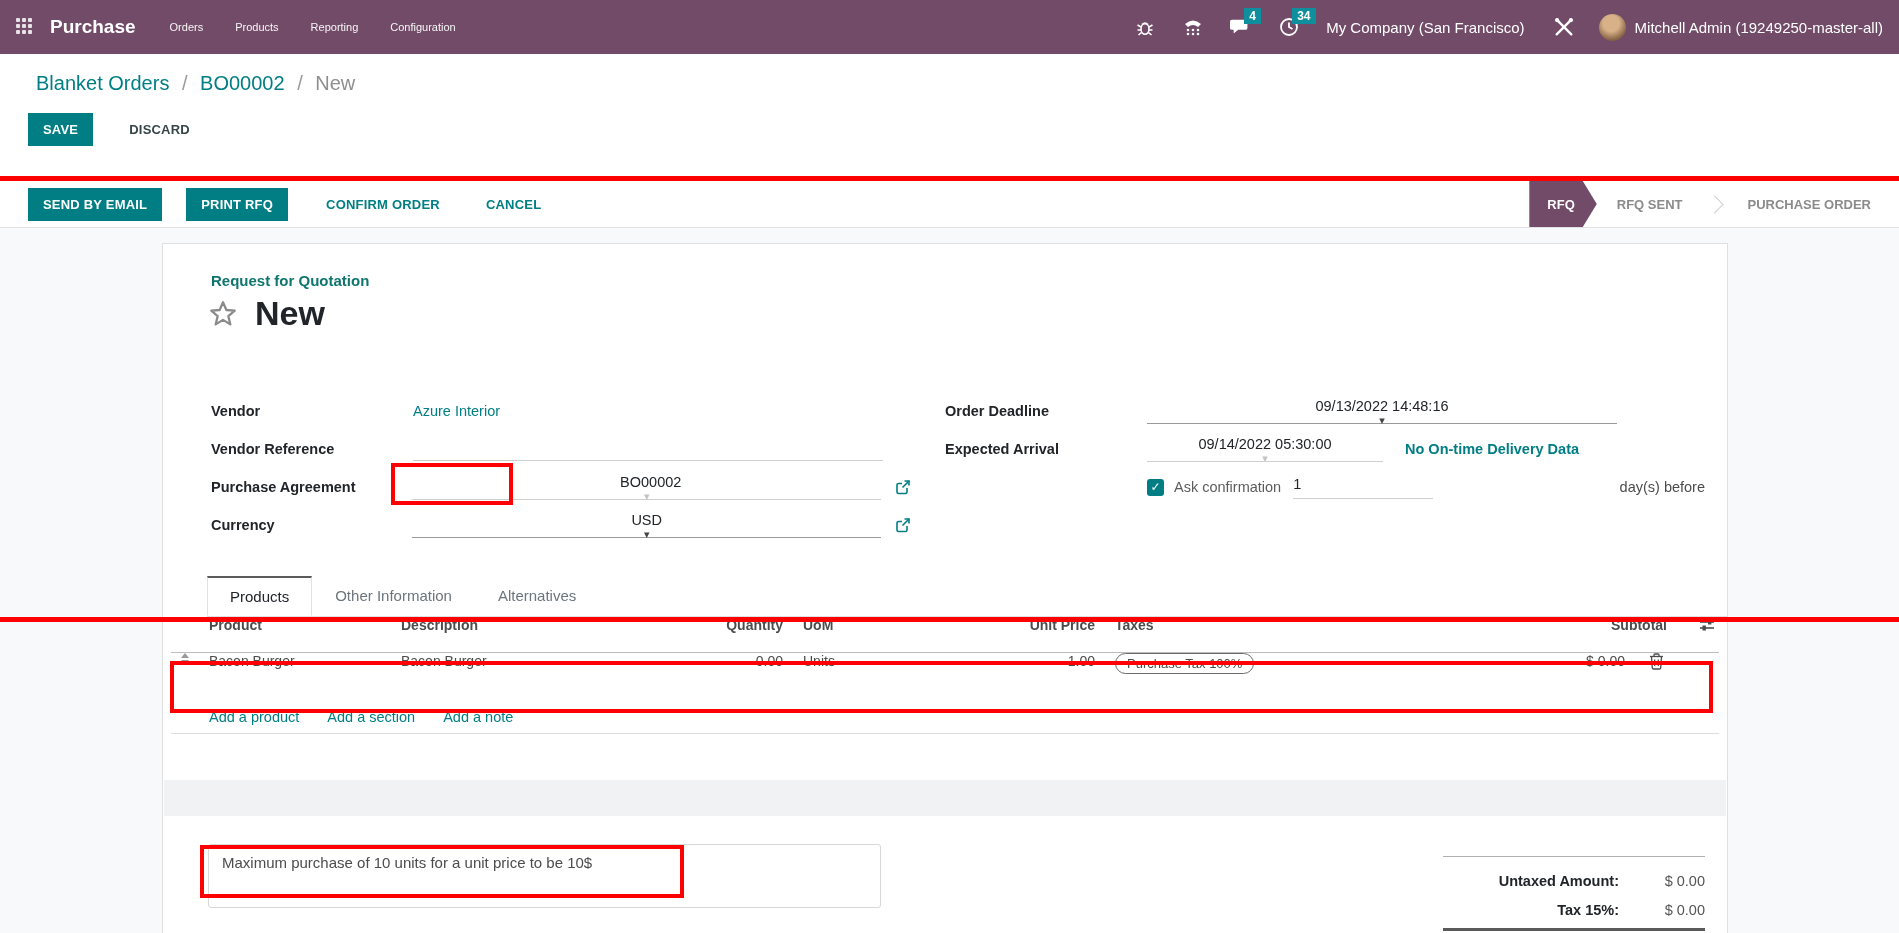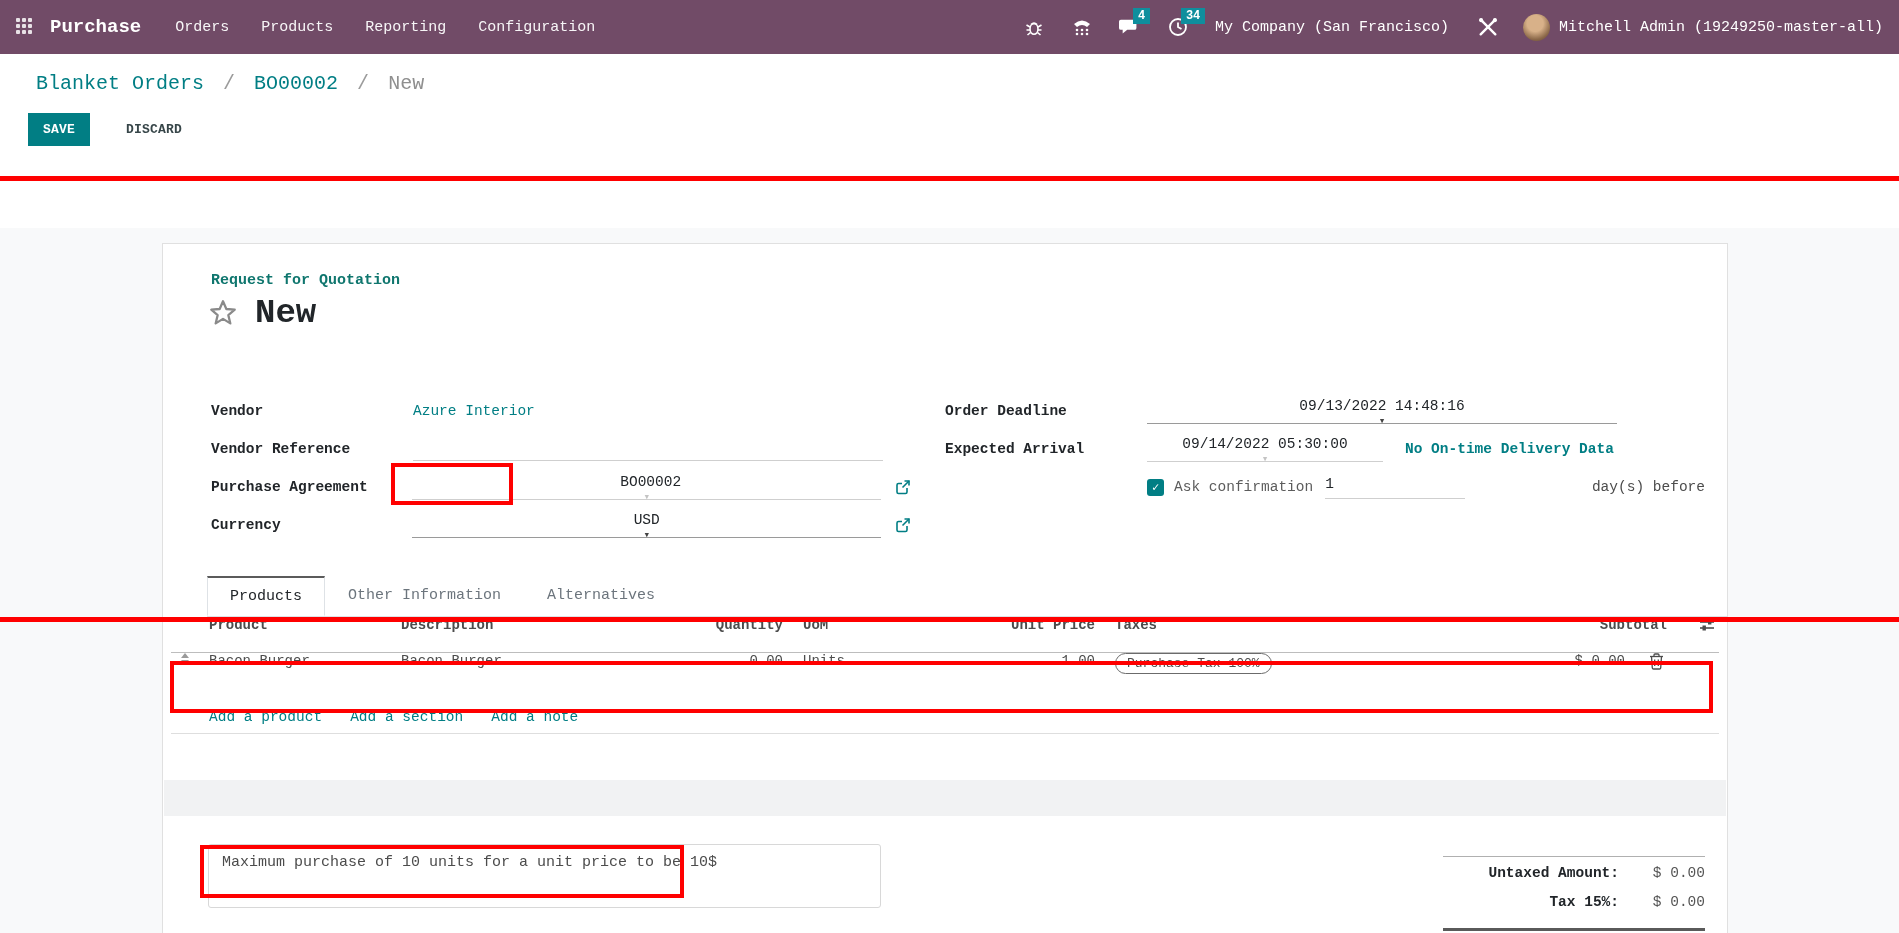--- a/index.html
+++ b/index.html
@@ -1,29 +1,29 @@
 <!DOCTYPE html>
 <html><head>
 <meta charset="utf-8">
 <style>
   * { margin:0; padding:0; box-sizing:border-box; }
   html,body { background:#fff; }
   .screen{
     position:relative; width:1899px; height:933px; overflow:hidden;
-    font-family:Liberation Mono, monospace; color:#4c4c4c; background:#fff;
+    font-family:Liberation Sans, sans-serif; color:#4c4c4c; background:#fff;
   }
   
   .navbar{
     position:absolute; left:0; top:0; width:100%; height:54px;
     background:#714B67; color:#fff; display:flex; align-items:center; padding:0 16px;
   }
   .apps-icon{ width:18px; height:18px; display:grid; grid-template-columns:repeat(3,4px); grid-template-rows:repeat(3,4px); gap:2px; margin-right:16px; cursor:pointer;}
   .apps-icon i{ background:#e8e2e6; border-radius:1px; }
   .app-name{ font-size:19px; font-weight:700; margin-right:34px; }
-  .nav-menu{ font-size:15px; margin-right:32px; cursor:pointer; opacity:.95;text-align:right; }
+  .nav-menu{ font-size:11px; margin-right:32px; cursor:pointer; opacity:.95;text-align:right; }
   .nav-spacer{ flex:1; }
   .systray{ display:flex; align-items:center; gap:26px; margin-right:26px; }
   .tray-ico{ position:relative; width:22px; height:22px; display:flex; align-items:center; justify-content:center; cursor:pointer;}
   .tray-badge{
     position:absolute; top:-8px; left:14px; background:#0f8e9d; color:#fff;
     font-size:12px; font-weight:700; padding:1px 5px; line-height:14px;
   }
   .company{ font-size:15px; margin-right:28px; cursor:pointer; }
   .tools{ margin-right:24px; cursor:pointer;}
   .avatar{ width:27px; height:27px; border-radius:50%; background:radial-gradient(circle at 45% 35%, #d8b189 0 35%, #8a6748 70%, #5d4330); margin-right:9px; }
@@ -101,21 +101,21 @@
   .tax-pill{ display:inline-block; border:1px solid #6b6b6b; border-radius:11px; padding:2px 11px; font-size:13px; color:#4c4c4c; background:#fff; cursor:pointer;}
   .add-row{ display:flex; align-items:center; height:33px; border-bottom:1px solid #dedede; font-size:14.5px; }
   .add-link{ color:#017E84; cursor:pointer; margin-right:28px; }
   .gray-band{ position:absolute; left:1px; right:1px; top:536px; height:36px; background:#f1f2f3; }
   
   .note-box{
     position:absolute; left:45px; top:600px; width:673px; height:64px;
     border:1px solid #d8d8d8; border-radius:3px; background:#fff; padding:9px 13px;
     font-size:15px; color:#4c4c4c; cursor:text;
   }
-  .totals{ position:absolute; left:1280px; top:612px; width:262px; border-top:1px solid #b0b0b0; padding-top:8px; }
+  .totals{ position:absolute; left:1280px; top:612px; width:262px; border-top:1px solid #b0b0b0; padding-top:16px; }
   .trow{ display:flex; align-items:center; margin-bottom:13px; }
   .tlabel{ flex:1; text-align:right; font-size:14.5px; font-weight:700; color:#212529; }
   .tvalue{ width:86px; text-align:right; font-size:14.5px; color:#555; }
   .total-sep{ position:absolute; left:1280px; top:684px; width:262px; height:3px; background:#5a5a5a; }
   svg{ display:block; }
 </style>
 </head>
 <body>
 
 <div class="screen">
@@ -200,20 +200,34 @@
     <span class="bc-current">New</span>
   </div>
 
   <div class="cp-buttons">
     <button class="btn btn-primary">SAVE</button>
     <button class="btn btn-flat">DISCARD</button>
   </div>
 
   <div class="ann ann-line" style="left:0; top:176px; width:1899px; height:5px;"></div>
 
+  <div class="action-bar">
+    <div class="action-left">
+      <button class="btn btn-primary">SEND BY EMAIL</button>
+      <button class="btn btn-primary">PRINT RFQ</button>
+      <button class="btn btn-flat-teal" style="margin-left:22px;">CONFIRM ORDER</button>
+      <button class="btn btn-flat-teal" style="margin-left:26px;">CANCEL</button>
+    </div>
+    <div class="statusbar">
+      <span class="status-step active">RFQ</span>
+      <span class="status-step">RFQ SENT</span>
+      <span class="status-chevron"></span>
+      <span class="status-step">PURCHASE ORDER</span>
+    </div>
+  </div>
 
   <div class="content-bg"></div>
 
   <div class="sheet">
     <div class="sheet-subtitle">Request for Quotation</div>
     <div class="title-row">
       <span>
         <svg width="32" height="32" viewBox="0 0 24 24">
             <path d="M12 3.2 L14.5 9 L20.8 9.5 L16 13.6 L17.5 19.8 L12 16.4 L6.5 19.8 L8 13.6 L3.2 9.5 L9.5 9 Z" fill="none" stroke="#8a8a8a" stroke-width="1.7" stroke-linejoin="round"></path>
           </svg>

